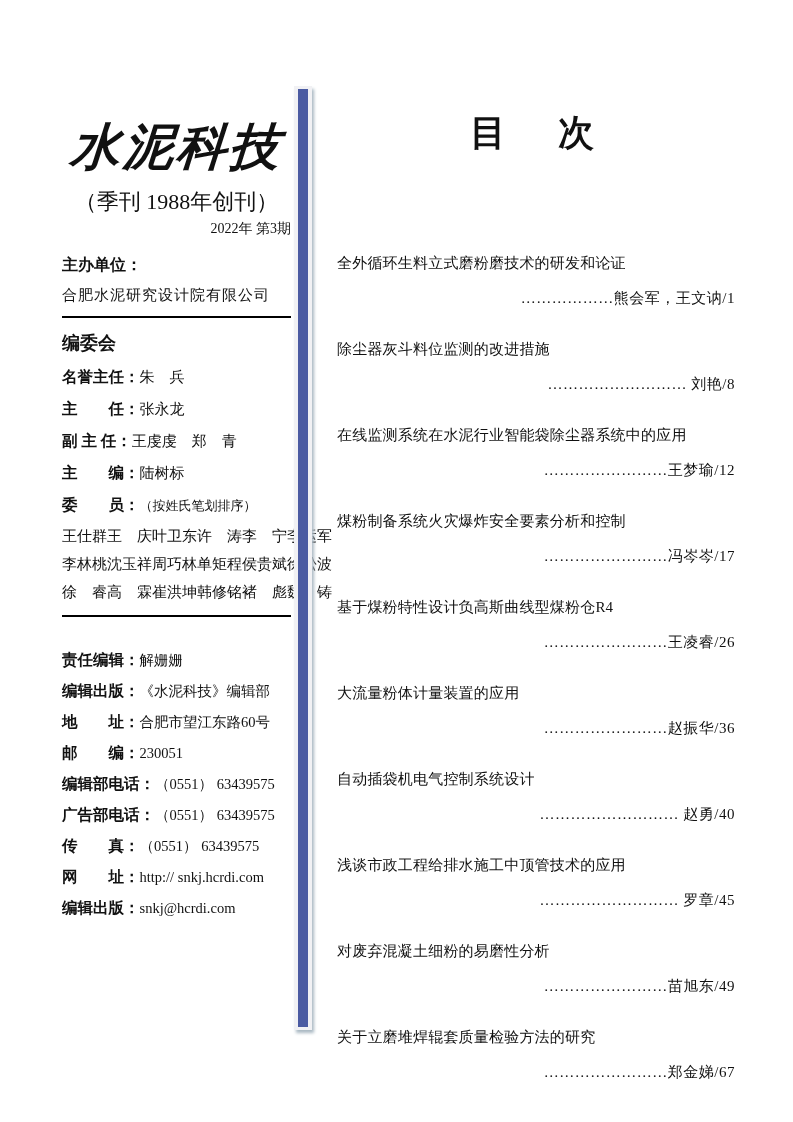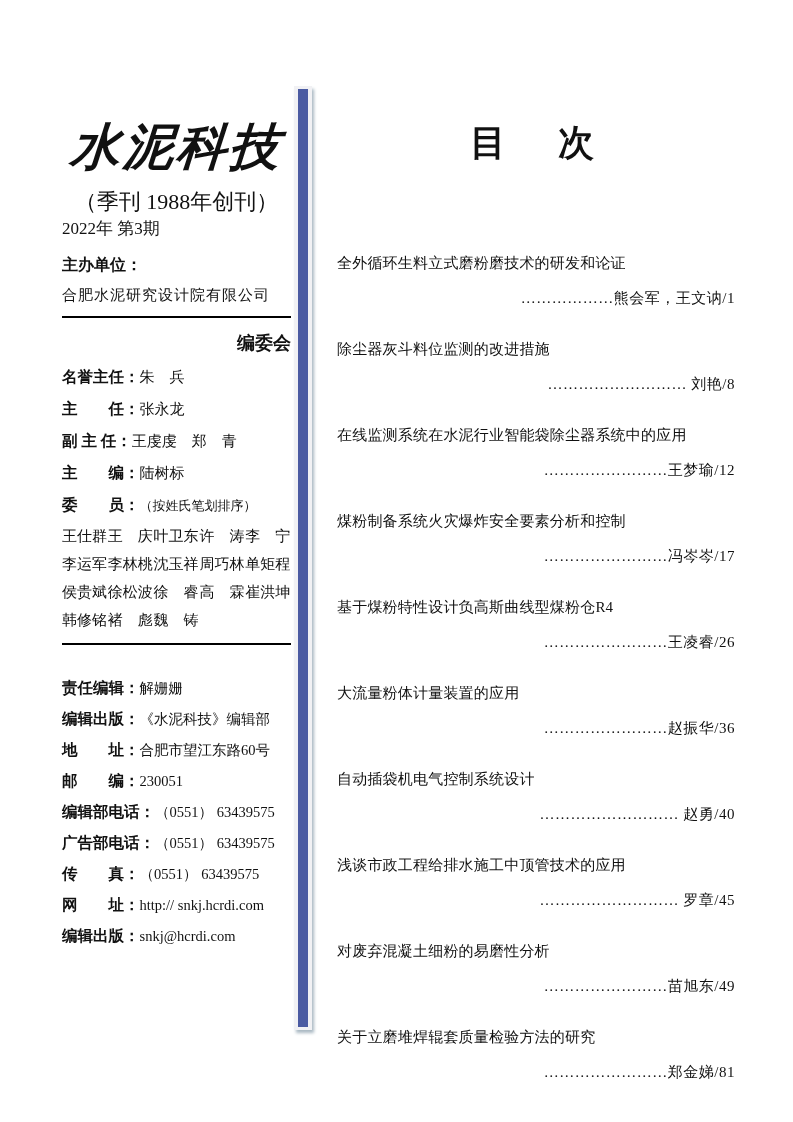--- a/index.html
+++ b/index.html
@@ -11,53 +11,53 @@
   .page{position:absolute;inset:0;background:#fff;}
 
   
   .left-col{position:absolute;left:62px;top:96px;width:229px;}
   .jtitle{
     margin:20px 0 0;text-align:center;
     font-size:50px;line-height:62px;font-weight:900;font-style:italic;
     letter-spacing:3px;transform:skewX(-4deg);
   }
   .jsub1{margin-top:14px;text-align:center;font-size:22px;line-height:20px;}
-  .jsub2{margin-top:7px;text-align:left;font-size:17px;line-height:20px;}
+  .jsub2{margin-top:7px;text-align:right;font-size:14px;line-height:20px;}
   .org-label{margin-top:16px;font-size:16px;line-height:20px;font-weight:700;}
   .org-name{margin-top:11px;font-size:15px;line-height:18px;letter-spacing:1px;}
   .rule{margin:12px 0 0;border:none;border-top:2px solid #000;height:0;}
-  .board-heading{margin:14px 0 0;text-align:right;font-size:18px;line-height:22px;font-weight:700;}
+  .board-heading{margin:14px 0 0;text-align:left;font-size:18px;line-height:22px;font-weight:700;}
   .roles{margin-top:13px;}
   .role-row{line-height:19px;margin-bottom:12px;white-space:nowrap;}
   .role-label{font-weight:700;font-size:15.5px;}
   .role-value{font-size:15px;}
   .role-value.small{font-size:13px;}
   .members{
-    margin-top:6px;display:grid;grid-template-columns:repeat(5,1fr);
+    margin-top:6px;display:grid;grid-template-columns:repeat(6,1fr);
     row-gap:9px;column-gap:0;
   }
   .member{font-size:15px;line-height:19px;white-space:nowrap;}
   .rule2{margin:13px 0 0;border:none;border-top:2px solid #000;height:0;}
   .contacts{margin-top:33px;}
   .contact-row{line-height:20px;margin-bottom:11px;white-space:nowrap;}
   .contact-label{font-weight:700;font-size:15.5px;}
   .contact-value{font-size:14.5px;}
 
   
   .divider{
     position:absolute;left:294px;top:86px;width:18px;height:944px;
     background:#f1f1f4;box-shadow:2px 3px 3px #aab9c3;
   }
   .divider .bar{
     position:absolute;left:4px;top:3px;width:10px;height:938px;
   }
 
   
   .toc-heading{
-    position:absolute;left:337px;top:122px;width:398px;margin:0;
+    position:absolute;left:337px;top:112px;width:398px;margin:0;
     text-align:center;font-size:36px;line-height:42px;font-weight:700;
     letter-spacing:8px;
   }
   .toc-list{position:absolute;left:337px;top:226px;width:398px;}
   .toc-entry{margin-bottom:31px;margin-top:27px;}
   .toc-title{font-size:15px;line-height:20px;letter-spacing:0.2px;white-space:nowrap;}
   .toc-author{margin-top:15px;font-size:15px;line-height:20px;text-align:right;letter-spacing:0.5px;white-space:nowrap;}
 </style>
 </head>
 <body>
@@ -187,18 +187,18 @@
       <div class="toc-entry">
         <div class="toc-title">浅谈市政工程给排水施工中顶管技术的应用</div>
         <div class="toc-author">……………………… 罗章/45</div>
       </div>
       <div class="toc-entry">
         <div class="toc-title">对废弃混凝土细粉的易磨性分析</div>
         <div class="toc-author">……………………苗旭东/49</div>
       </div>
       <div class="toc-entry">
         <div class="toc-title">关于立磨堆焊辊套质量检验方法的研究</div>
-        <div class="toc-author">……………………郑金娣/81</div>
+        <div class="toc-author">……………………郑金娣/67</div>
       </div>
     </div>
   </main>
 
 </div>
 
 </body></html>

